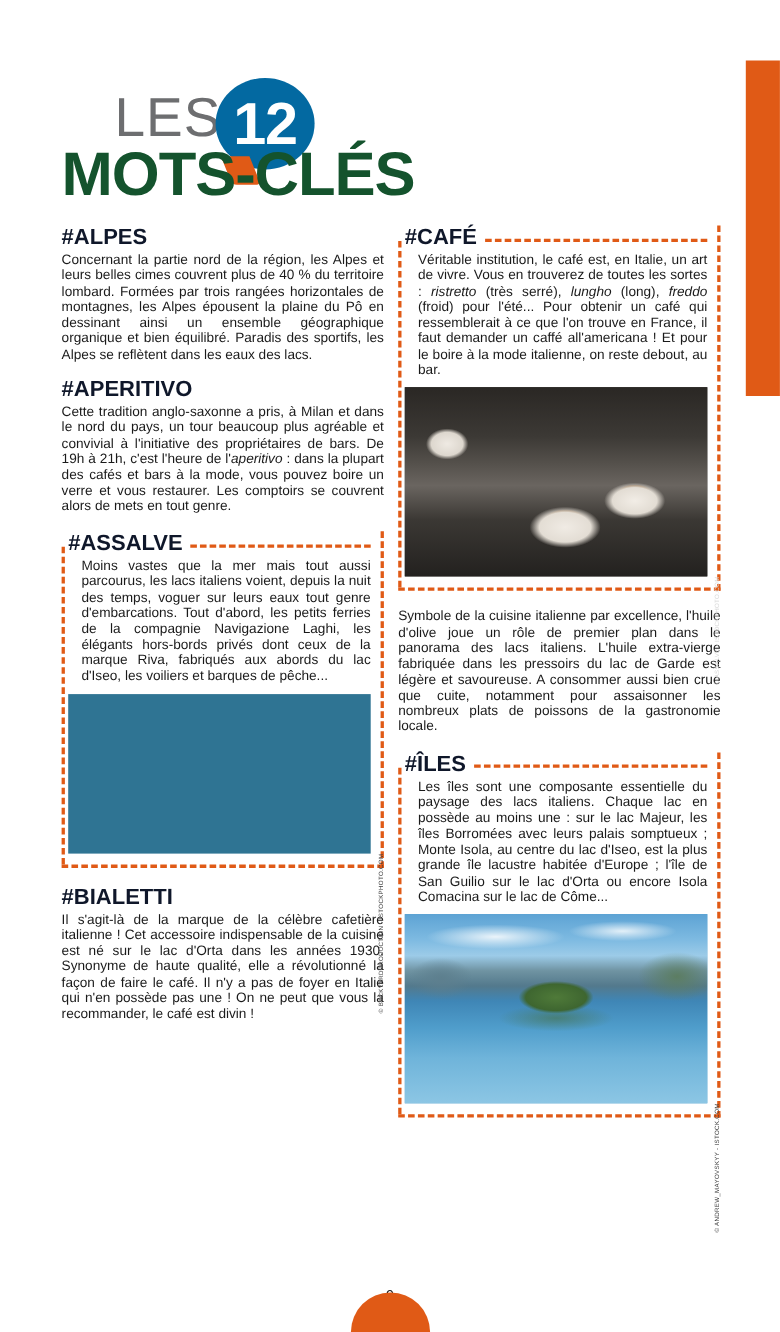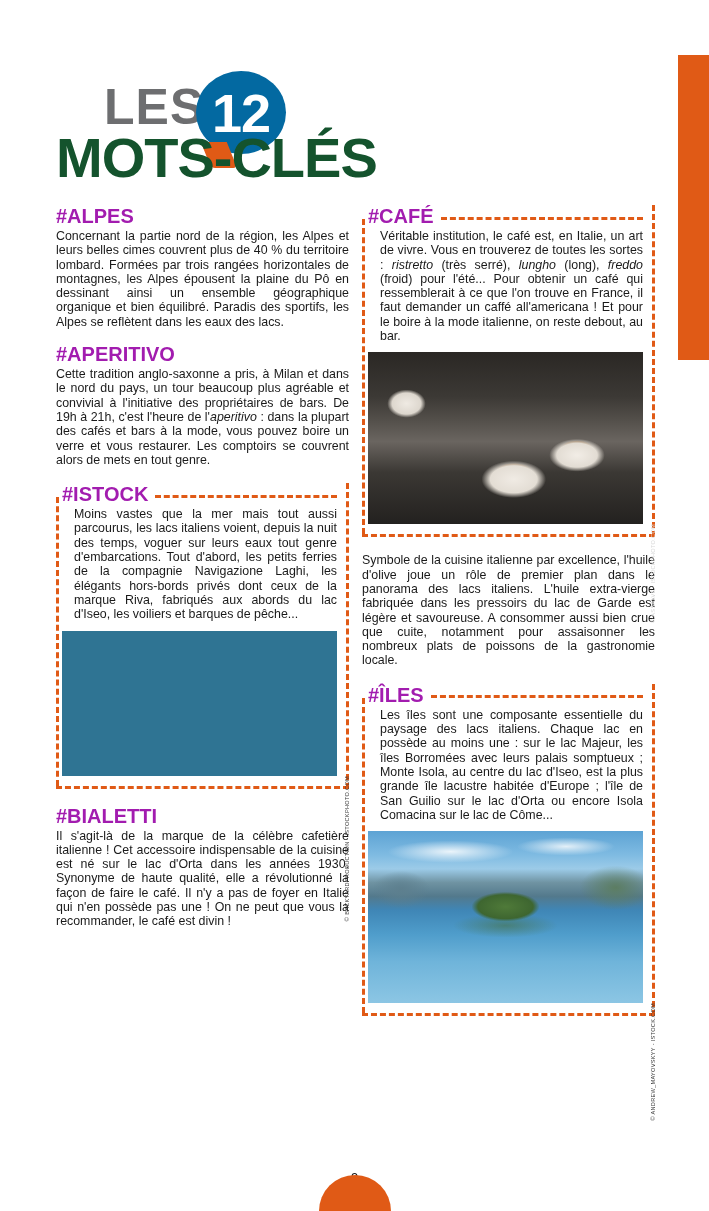--- a/index.html
+++ b/index.html
@@ -15,21 +15,21 @@
   
   .edge-tab{
     position:absolute;right:0;top:55px;width:31px;height:305px;
     background:#e05a16;
   }
 
   
   .masthead{position:absolute;left:56px;top:34px;width:420px;height:145px;}
   .mh-les{
     position:absolute;left:48px;top:48px;
-    font-size:50px;font-weight:bold;letter-spacing:1px;
+    font-size:50px;font-weight:normal;letter-spacing:1px;
     color:#6d6e70;line-height:1;
   }
   .bubble{
     position:absolute;left:140px;top:37px;width:90px;height:83px;
     background:#0369a1;border-radius:50%;
   }
   .bubble:after{
     content:"";position:absolute;left:10px;bottom:-14px;
     width:26px;height:26px;background:#e05a16;
     border-radius:0 0 4px 4px;
@@ -56,21 +56,21 @@
     border:3px dashed #e05a16;
     border-left:none;border-top:none;
     padding:0 9px 10px 0;
     position:relative;
   }
   .entry.boxed:before{
     content:"";position:absolute;left:0;top:14px;bottom:0;
     border-left:3px dashed #e05a16;
   }
   .heading{
-    color:#a21caf;font-weight:bold;font-size:20px;
+    color:#0f172a;font-weight:bold;font-size:20px;
     letter-spacing:0px;margin:0 0 2px 0;line-height:1.1;
     white-space:nowrap;
   }
   .heading.with-rule{
     display:flex;align-items:center;gap:7px;
     padding-left:6px;
   }
   .heading.with-rule:after{
     content:"";flex:1;height:0;border-top:3px dashed #e05a16;
     position:relative;top:2px;
@@ -168,21 +168,21 @@
       <p class="body-text">Concernant la partie nord de la région, les Alpes et leurs belles cimes couvrent plus de 40 % du territoire lombard. Formées par trois rangées horizontales de montagnes, les Alpes épousent la plaine du Pô en dessinant ainsi un ensemble géographique organique et bien équilibré. Paradis des sportifs, les Alpes se reflètent dans les eaux des lacs.</p>
     </div>
 
     <div class="entry" style="margin-top:14px;">
       <div class="heading">#APERITIVO</div>
       <p class="body-text"><span>Cette tradition anglo-saxonne a pris, à Milan et dans le nord du pays, un tour beaucoup plus agréable et convivial à l'initiative des propriétaires de bars. De 19h à 21h, c'est l'heure de l'</span><em>aperitivo</em><span> : dans la plupart des cafés et bars à la mode, vous pouvez boire un verre et vous restaurer. Les comptoirs se couvrent alors de mets en tout genre.</span></p>
     </div>
 
     <div class="entry boxed" style="margin-top:16px;">
       <div class="heading with-rule">
-          <span>#ISTOCK</span>
+          <span>#ASSALVE</span>
         </div>
       <p class="body-text pad">Moins vastes que la mer mais tout aussi parcourus, les lacs italiens voient, depuis la nuit des temps, voguer sur leurs eaux tout genre d'embarcations. Tout d'abord, les petits ferries de la compagnie Navigazione Laghi, les élégants hors-bords privés dont ceux de la marque Riva, fabriqués aux abords du lac d'Iseo, les voiliers et barques de pêche...</p>
       <div class="photo-wrap" style="margin-left:6px;">
         <div class="photo img-boat"></div>
         <div class="credit">© BACKYARDPRODUCTION - ISTOCKPHOTO.COM</div>
       </div>
     </div>
 
     <div class="entry" style="margin-top:16px;">
       <div class="heading">#BIALETTI</div>

